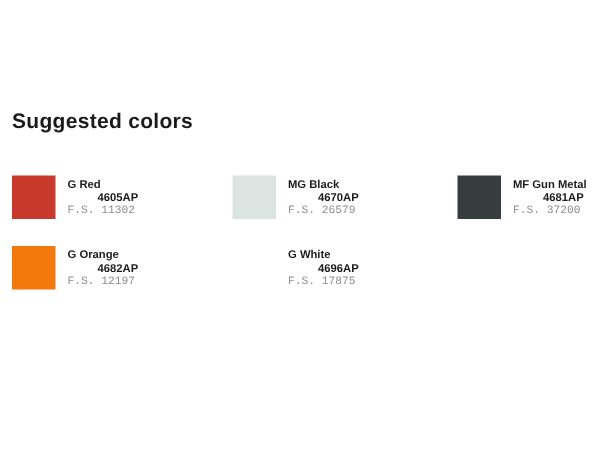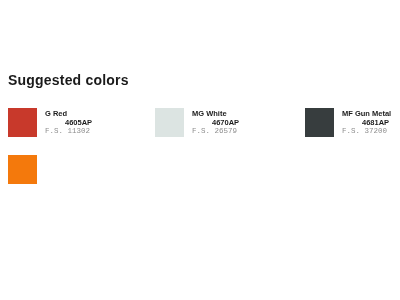--- a/index.html
+++ b/index.html
@@ -33,21 +33,21 @@
     position: absolute;
     left: 8px;
     top: 99px;
     width: 388px;
     display: grid;
     grid-template-columns: 147px 150px 91px;
     grid-template-rows: 47px 47px;
   }
   .color-entry {
     display: flex;
-    align-items: center;
+    align-items: flex-end;
     gap: 8px;
   }
   .swatch {
     width: 29px;
     height: 29px;
     flex: 0 0 auto;
   }
   .entry-text {
     padding-top: 1px;
     line-height: 1.18;
@@ -84,38 +84,48 @@
       <div class="entry-text">
         <div class="entry-name">G Red</div>
         <div class="entry-code">4605AP</div>
         <div class="entry-fs">F.S. 11302</div>
       </div>
     </div>
 
     <div class="color-entry">
       <div class="swatch" style="background: rgb(220, 228, 226);"></div>
       <div class="entry-text">
-        <div class="entry-name">MG White</div>
+        <div class="entry-name">MG Black</div>
         <div class="entry-code">4670AP</div>
         <div class="entry-fs">F.S. 26579</div>
       </div>
     </div>
 
     <div class="color-entry">
       <div class="swatch" style="background: rgb(55, 61, 62);"></div>
       <div class="entry-text">
         <div class="entry-name">MF Gun Metal</div>
         <div class="entry-code">4681AP</div>
         <div class="entry-fs">F.S. 37200</div>
       </div>
     </div>
 
     <div class="color-entry">
       <div class="swatch" style="background: rgb(244, 121, 12);"></div>
+      <div class="entry-text">
+        <div class="entry-name">G Orange</div>
+        <div class="entry-code">4682AP</div>
+        <div class="entry-fs">F.S. 12197</div>
+      </div>
     </div>
 
     <div class="color-entry">
       <div class="swatch" style="background: rgb(255, 255, 255);"></div>
+      <div class="entry-text">
+        <div class="entry-name">G White</div>
+        <div class="entry-code">4696AP</div>
+        <div class="entry-fs">F.S. 17875</div>
+      </div>
     </div>
 
 
   </div>
 </div>
 
 </body></html>

